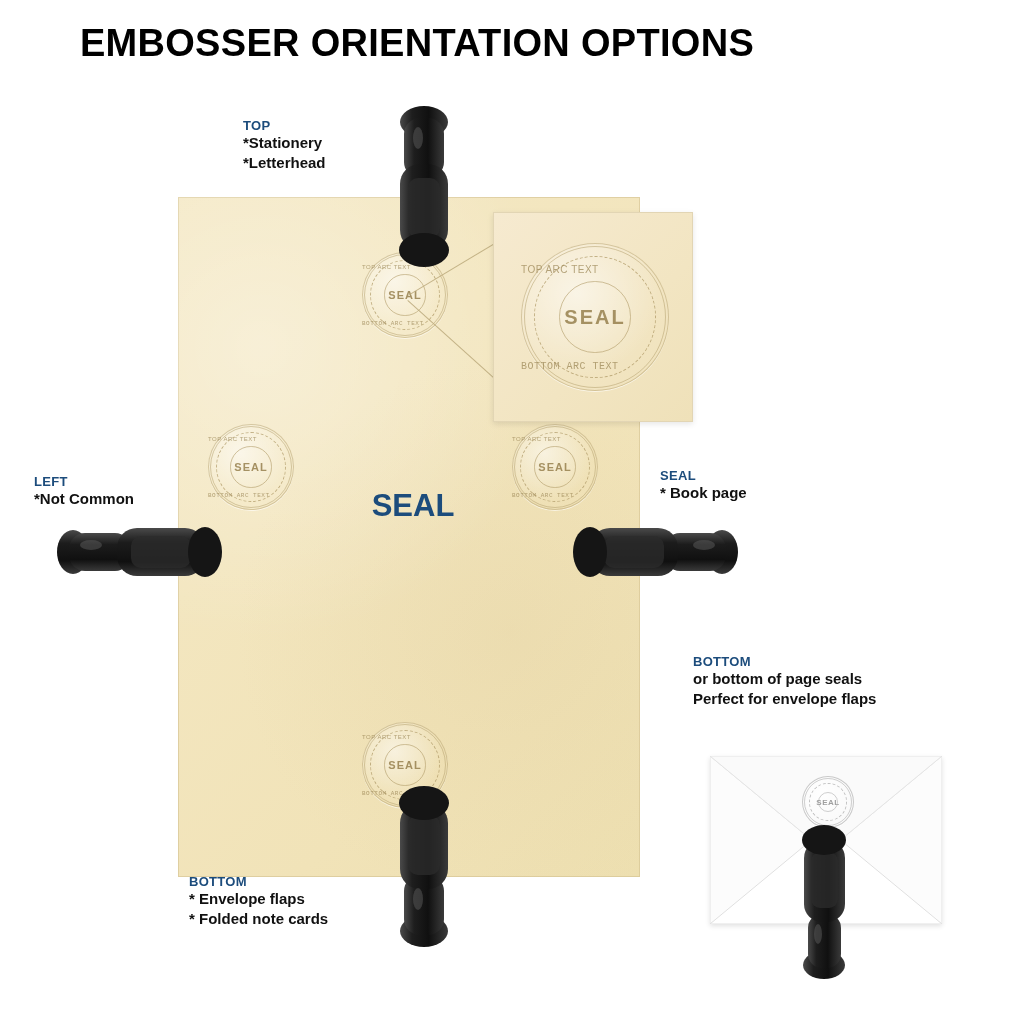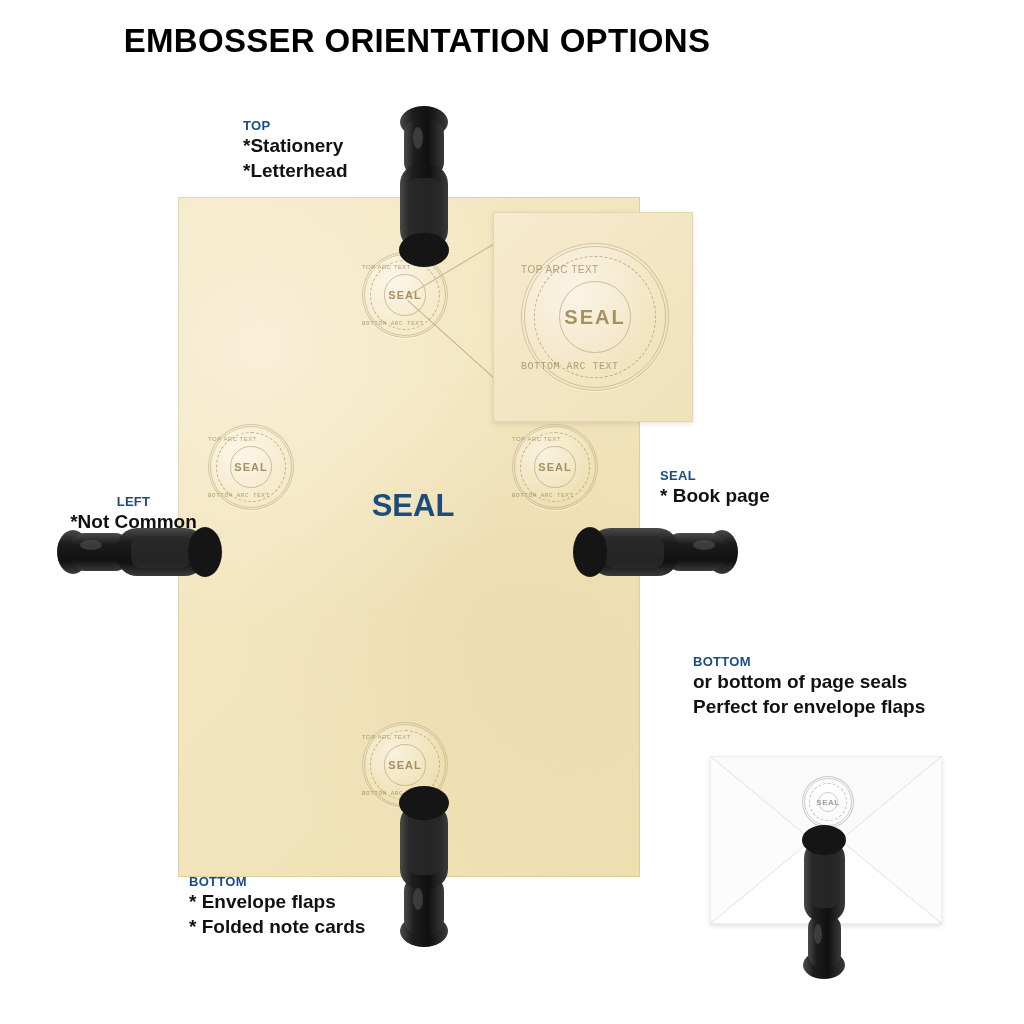--- a/index.html
+++ b/index.html
@@ -15,21 +15,21 @@
     overflow: hidden;
   }
 
   
   #title {
     position: absolute;
     top: 22px;
     left: 0;
     width: 834px;
     text-align: center;
-    font-size: 33px;
+    font-size: 38px;
     font-weight: bold;
     letter-spacing: 0.3px;
     color: #000000;
   }
 
   
   #paper {
     position: absolute;
     left: 178px;
     top: 197px;
@@ -152,26 +152,26 @@
   
   .callout-head {
     color: #1c4c7c;
     font-weight: bold;
     font-size: 13px;
     letter-spacing: 0.3px;
   }
   .callout-body {
     color: #111111;
     font-weight: bold;
-    font-size: 19px;
+    font-size: 15px;
     line-height: 1.33;
   }
 
   #callout-top     { position: absolute; left: 243px; top: 118px; width: 180px; z-index: 9; }
-  #callout-left    { position: absolute; left: 46px;  top: 474px; width: 175px; z-index: 9; text-align: center; margin-top: 20px; }
+  #callout-left    { position: absolute; left: 34px;  top: 474px; width: 175px; z-index: 9; text-align: left; }
   #callout-right   { position: absolute; left: 660px; top: 468px; width: 200px; z-index: 9; }
   #callout-bottom  { position: absolute; left: 189px; top: 874px; width: 260px; z-index: 9; }
   #callout-envelope{ position: absolute; left: 693px; top: 654px; width: 265px; z-index: 9; }
 
   
   #envelope {
     position: absolute;
     left: 710px;
     top: 756px;
     width: 232px;

